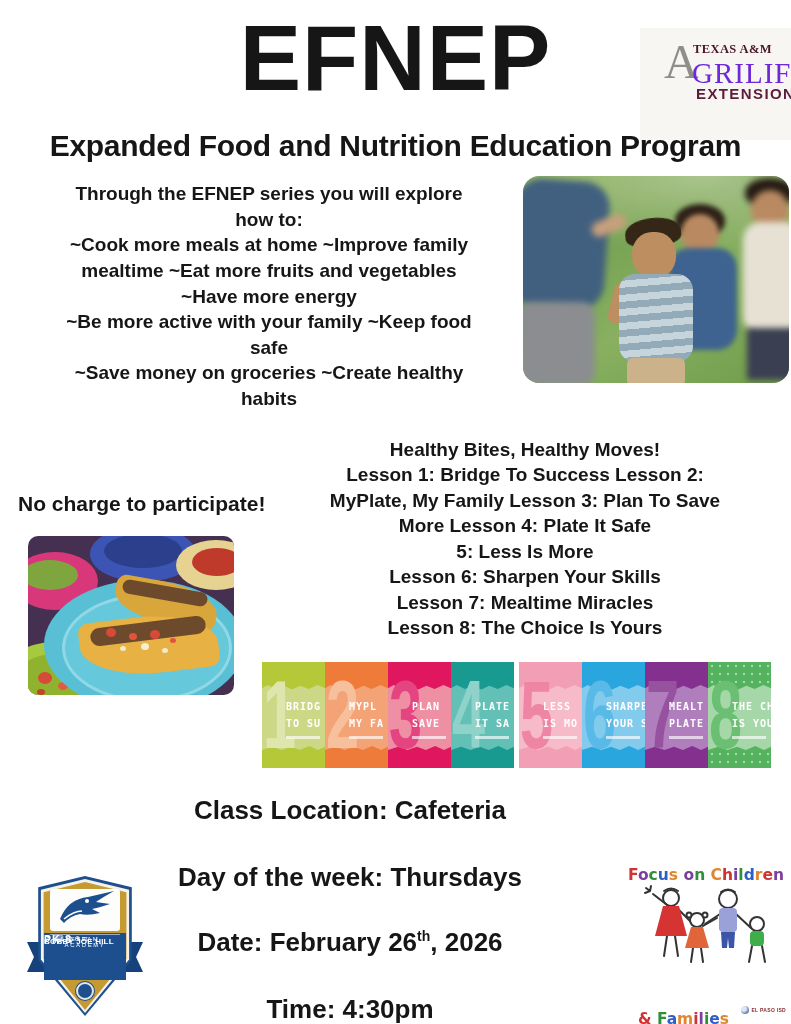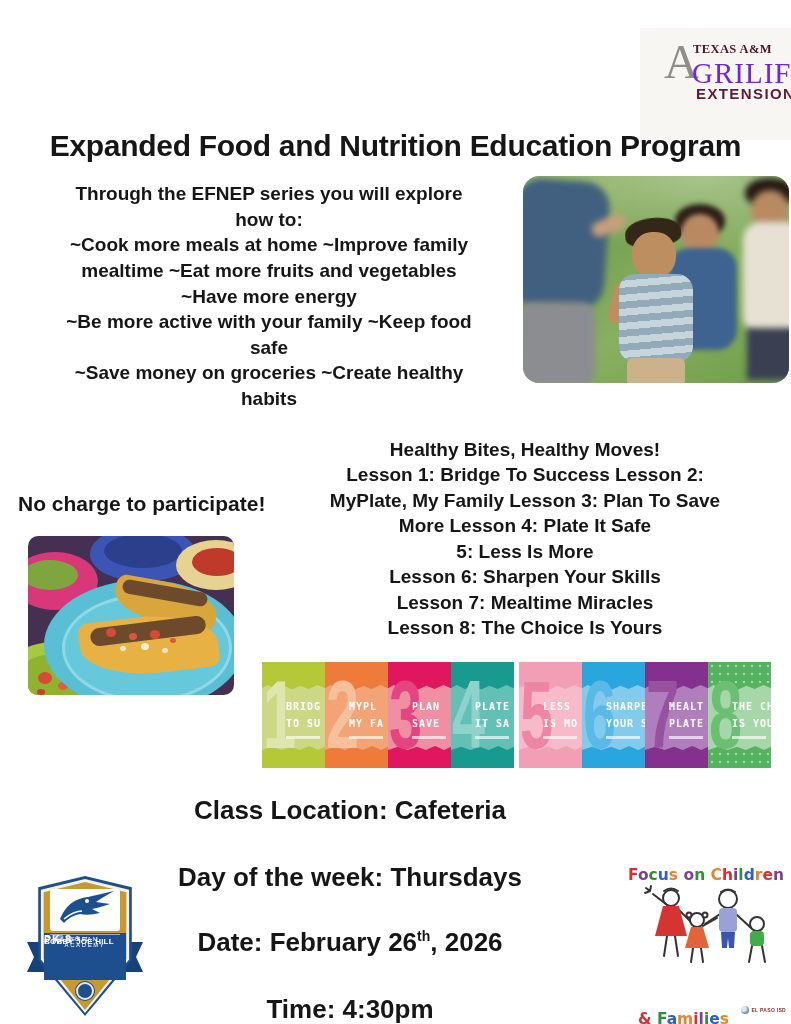--- a/index.html
+++ b/index.html
@@ -127,20 +127,21 @@
   .focus-bottom{font-size:15.5px;font-weight:800;padding-left:12px;font-family:"DejaVu Sans",sans-serif;margin-top:31px;}
   .epid{position:absolute;right:0;bottom:4px;display:flex;align-items:center;gap:2px;}
   .epid-globe{width:8px;height:8px;border-radius:50%;background:radial-gradient(circle at 35% 35%,#dfe8f2 30%,#5b7fb5 70%,#2c4a7a);}
   .epid-text{font-size:5px;font-weight:700;color:#8a2b2b;letter-spacing:.3px;}
 </style>
 </head>
 <body>
 
 <div class="page">
 
+  <div class="efnep">EFNEP</div>
 
   <div class="agrilife">
     <span class="ag-bigA">A</span>
     <span class="ag-tam">TEXAS A&amp;M</span>
     <span class="ag-grilife">GRILIFE</span>
     <span class="ag-ext">EXTENSION</span>
   </div>
 
   <div class="subtitle">Expanded Food and Nutrition Education Program</div>
 

